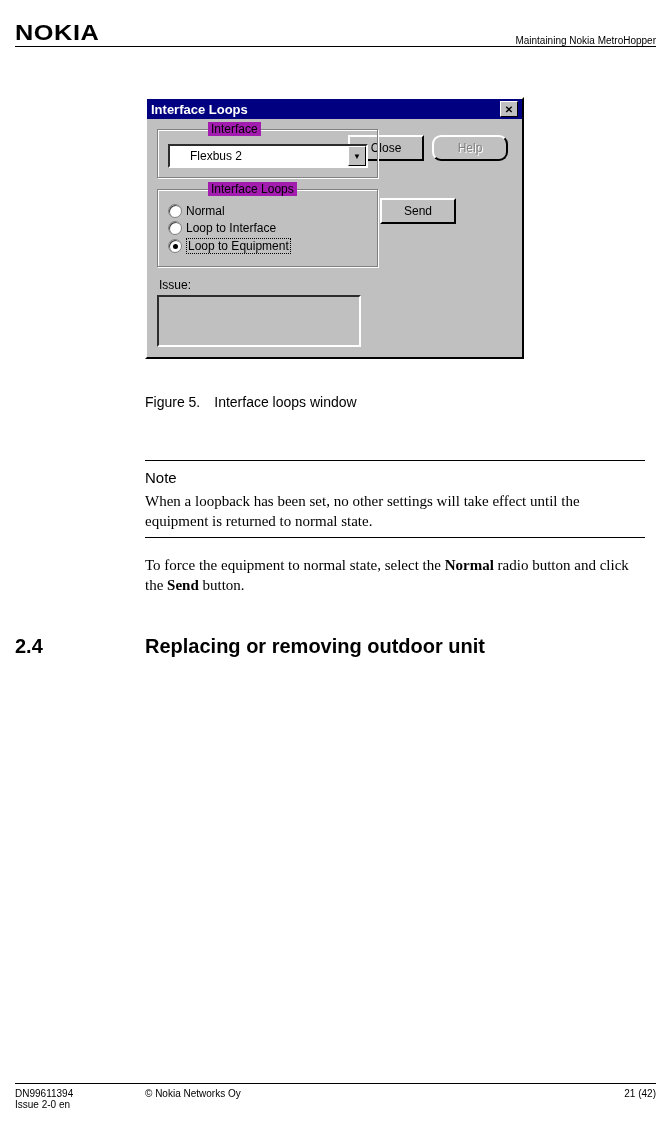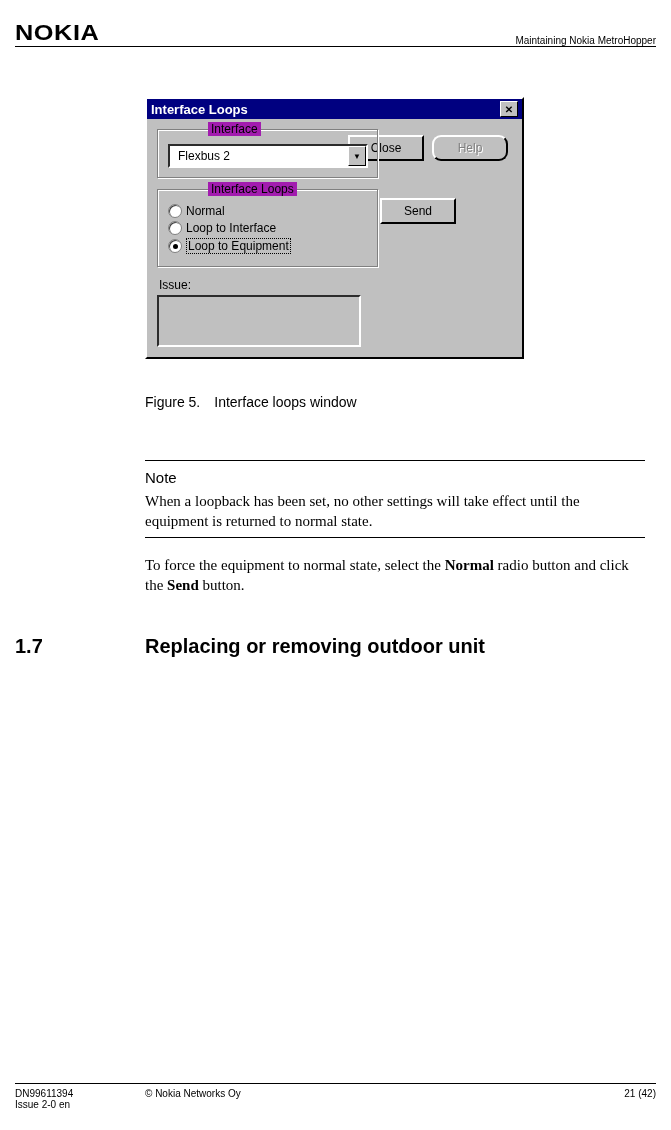--- a/index.html
+++ b/index.html
@@ -102,21 +102,21 @@
     border: 2px inset #fff;
     border-top-color: #808080;
     border-left-color: #808080;
     background: #fff;
     height: 20px;
     align-items: center;
     font-size: 12px;
   }
   .dropdown-text {
     flex: 1;
-    padding-left: 8px;
+    padding-left: 20px;
   }
   .dropdown-btn {
     width: 16px;
     height: 18px;
     background: #c0c0c0;
     border: 1px outset #fff;
     border-right-color: #404040;
     border-bottom-color: #404040;
     display: flex;
     align-items: center;
@@ -320,21 +320,21 @@
     <hr class="note-rule">
     <div class="note-head">Note</div>
     <div class="note-body">When a loopback has been set, no other settings will take effect until the equipment is returned to normal state.</div>
     <hr class="note-rule">
 
     <div class="para">
       <span>To force the equipment to normal state, select the </span><b>Normal</b><span> radio button and click the </span><b>Send</b><span> button.</span>
     </div>
 
     <div class="section-row">
-      <div class="section-num">1.7</div>
+      <div class="section-num">2.4</div>
       <div class="section-title">Replacing or removing outdoor unit</div>
     </div>
 
 
   </div>
 </div>
 
 <div class="footer">
   <div class="footer-left">
     <div>DN99611394</div>

